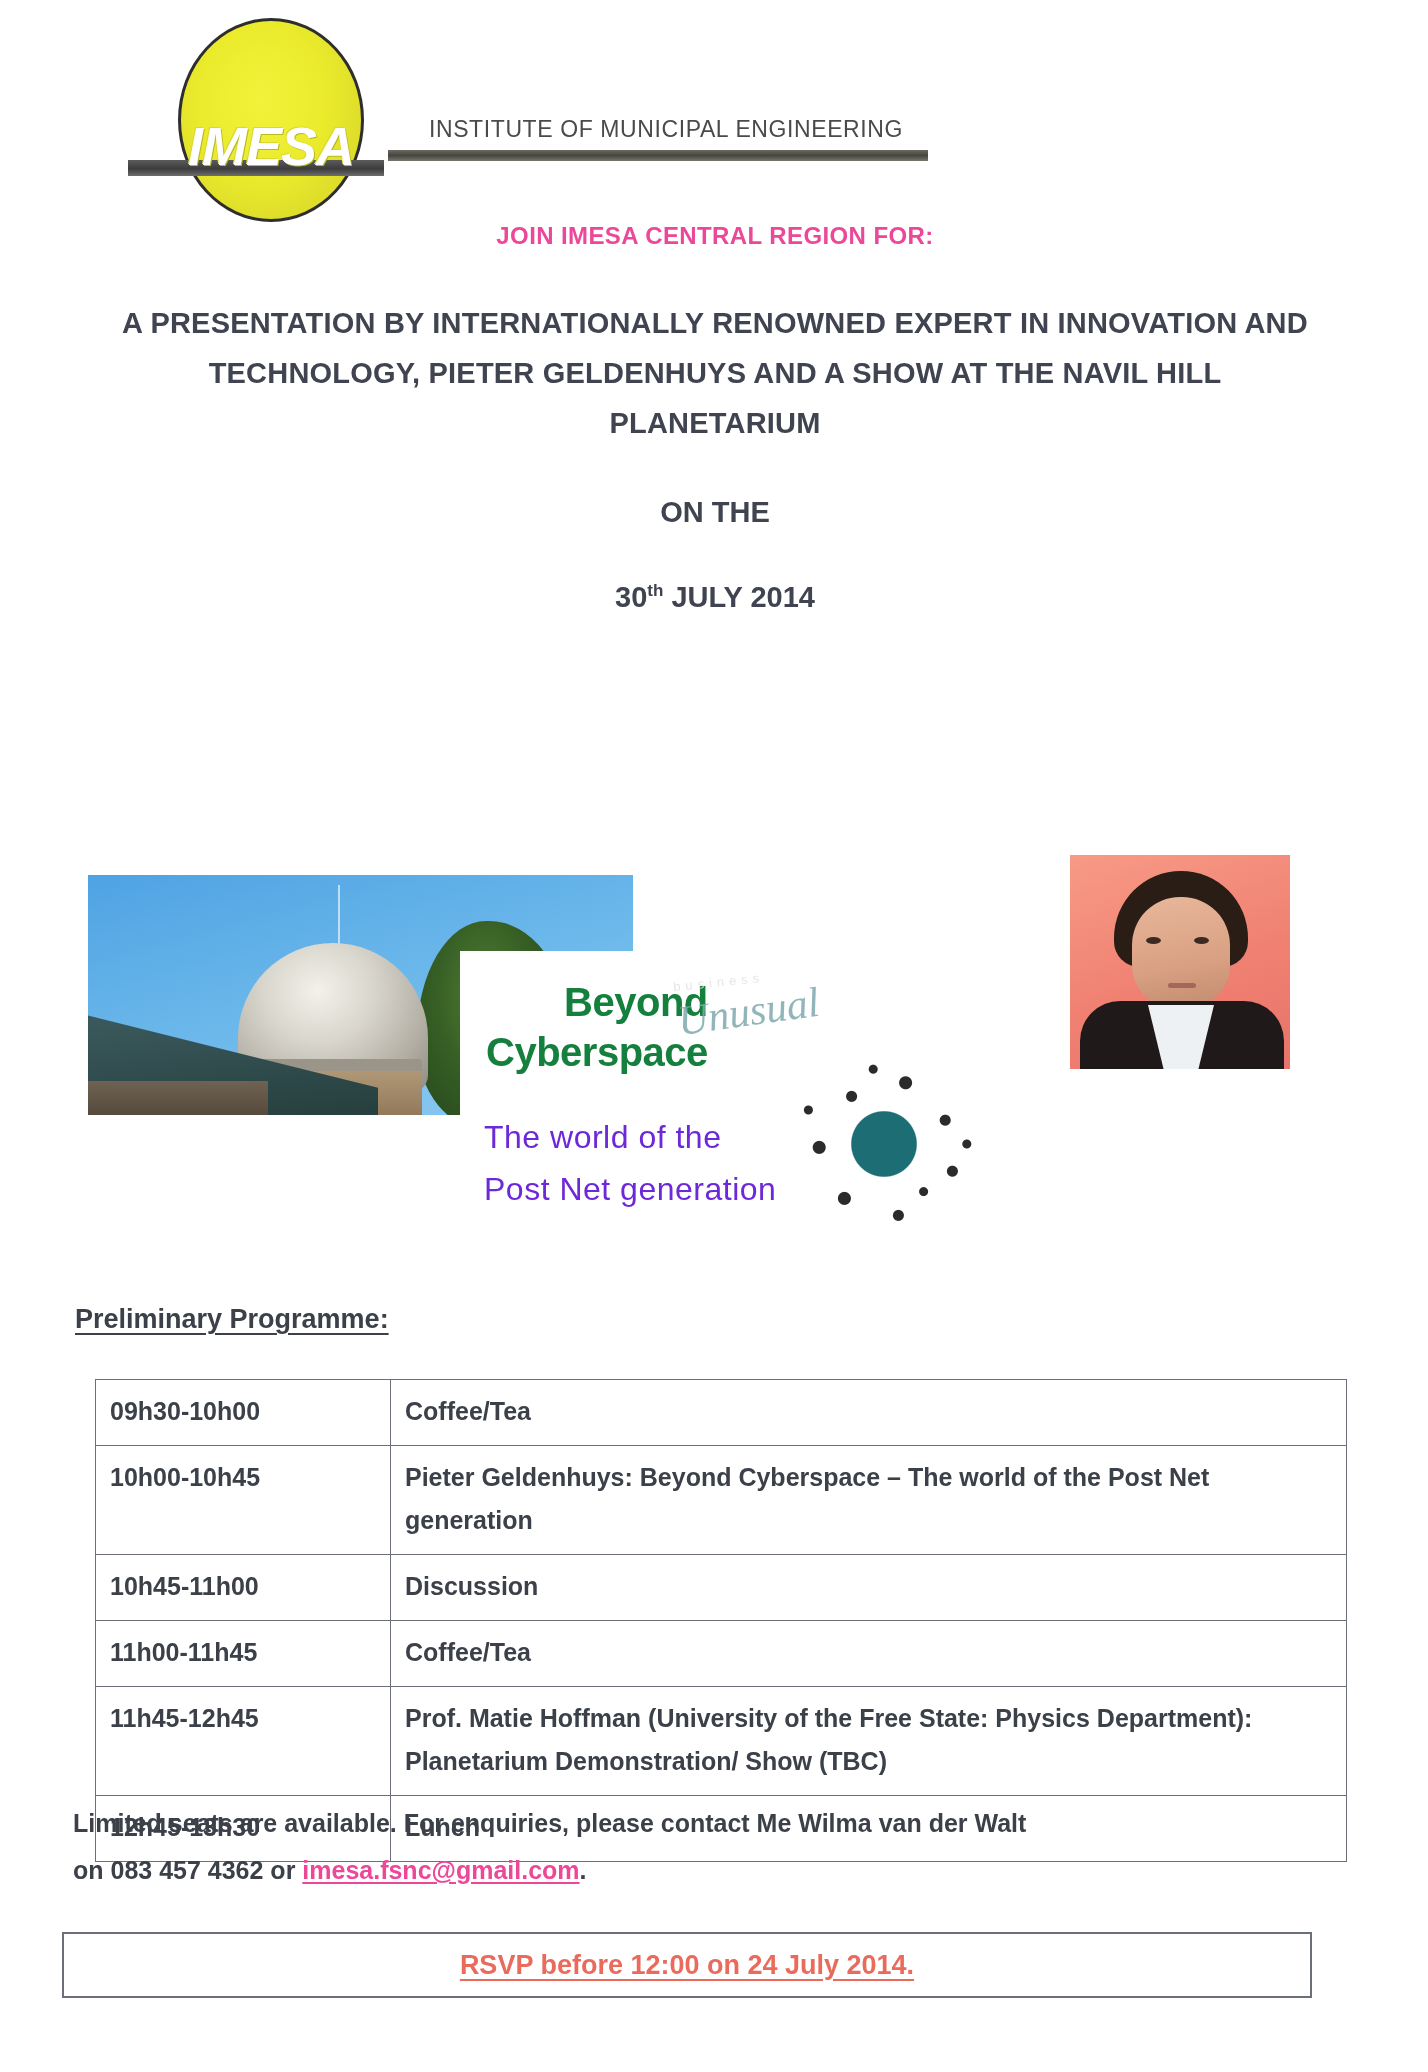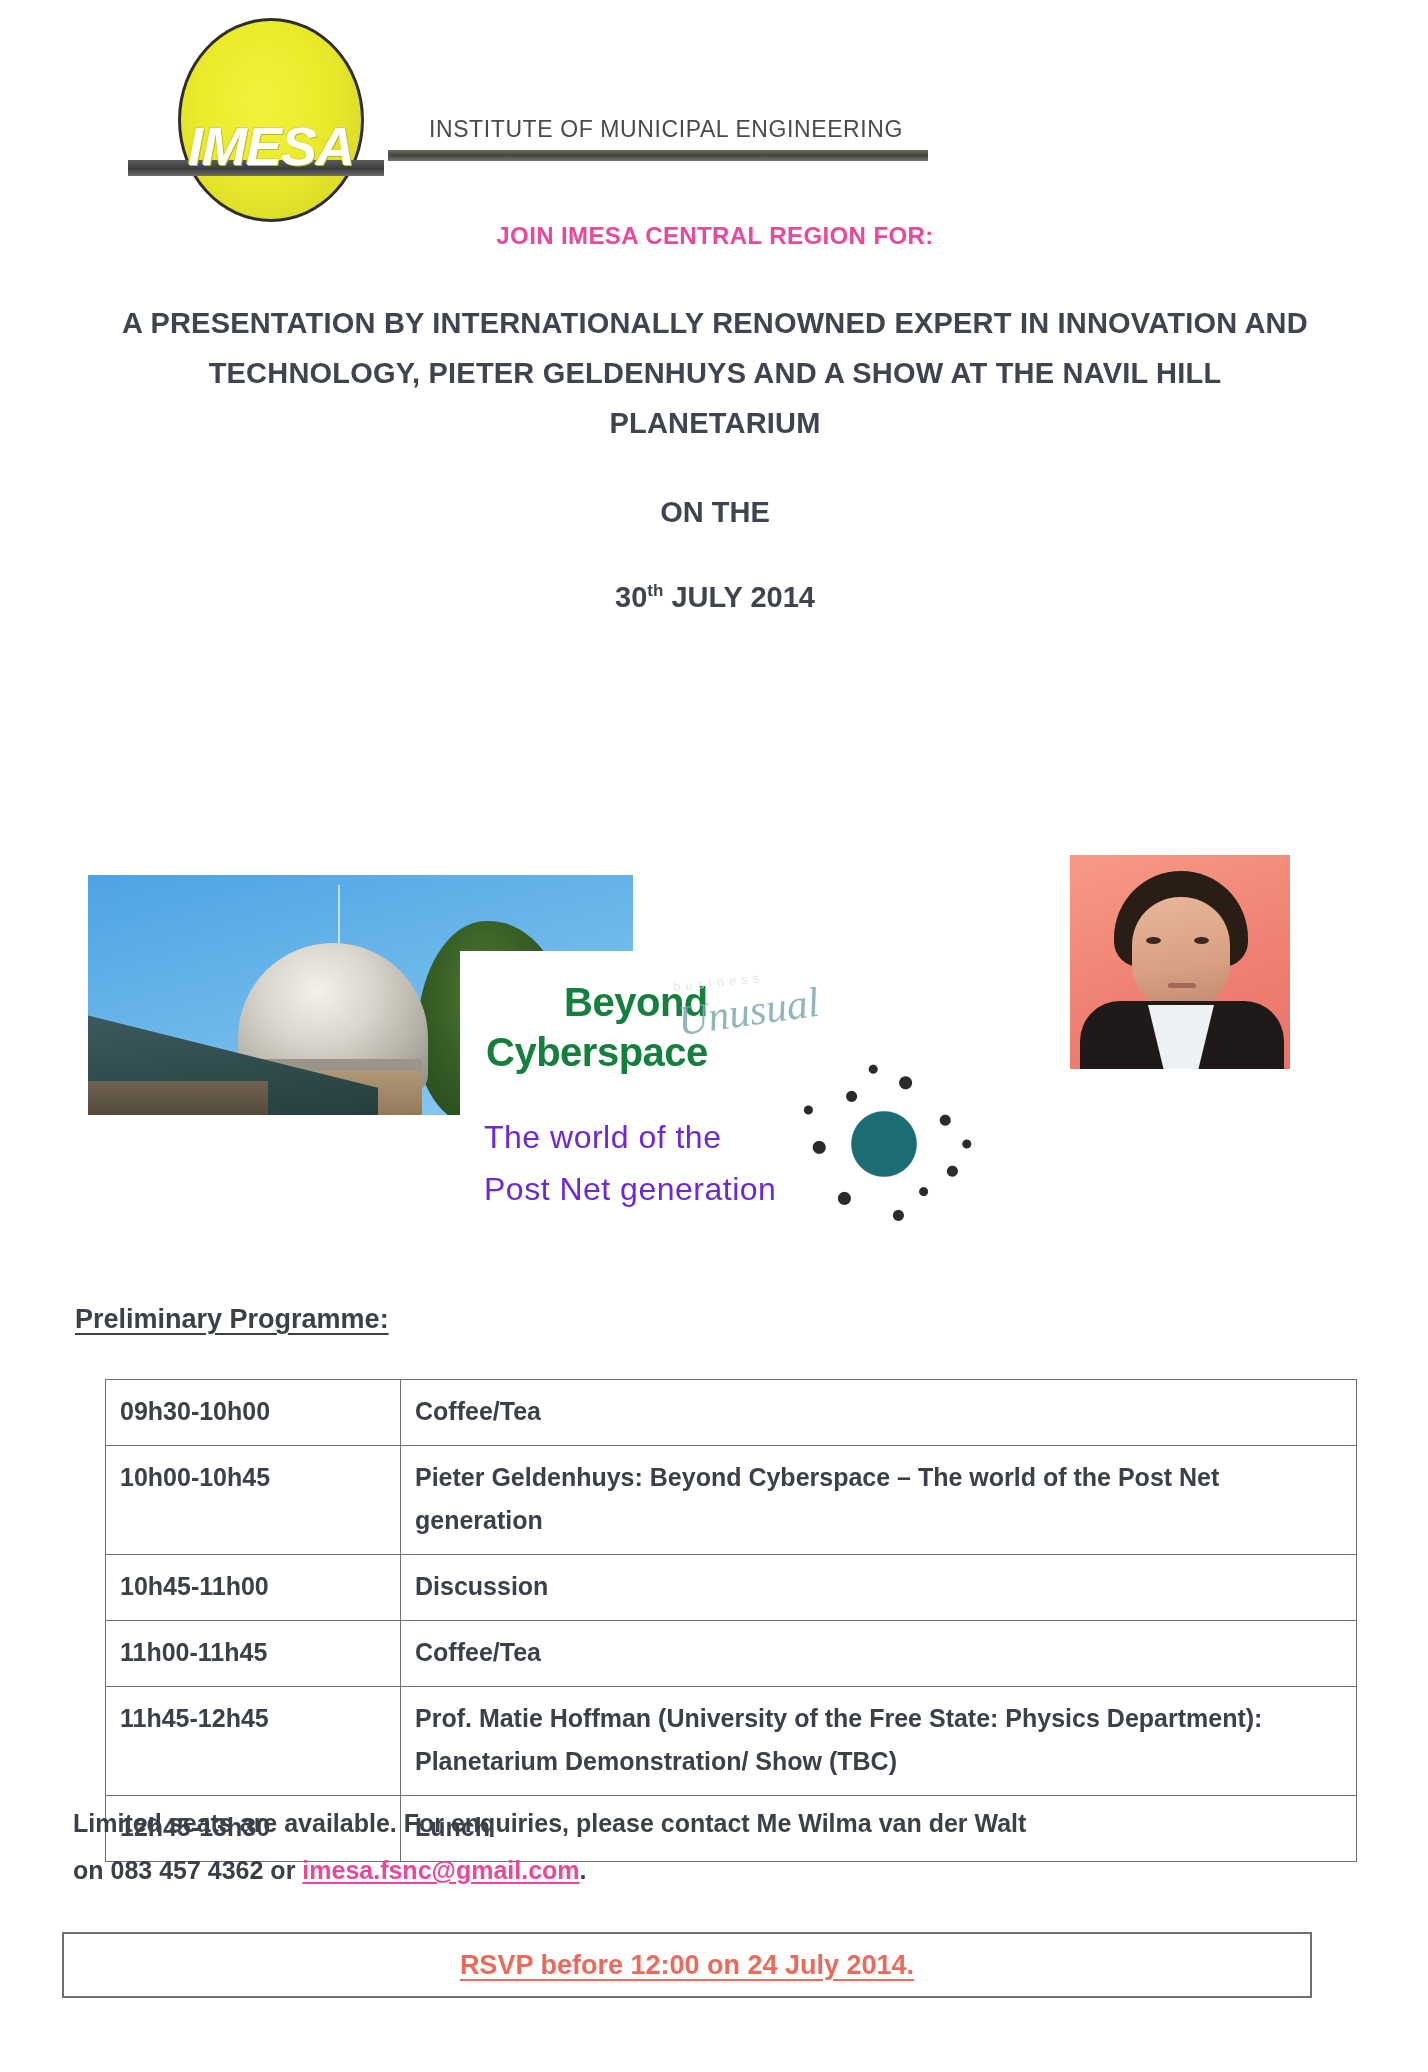--- a/index.html
+++ b/index.html
@@ -362,21 +362,21 @@
     left: 75px;
     top: 1304px;
     font-size: 27px;
     font-weight: bold;
     color: #3b4049;
     text-decoration: underline;
     text-underline-offset: 5px;
   }
   table.programme {
     position: absolute;
-    left: 105px;
+    left: 95px;
     top: 1379px;
     width: 1252px;
     border-collapse: collapse;
     table-layout: fixed;
   }
   table.programme td {
     border: 1px solid #6a6f78;
     padding: 10px 14px 12px 14px;
     font-size: 25px;
     font-weight: bold;

